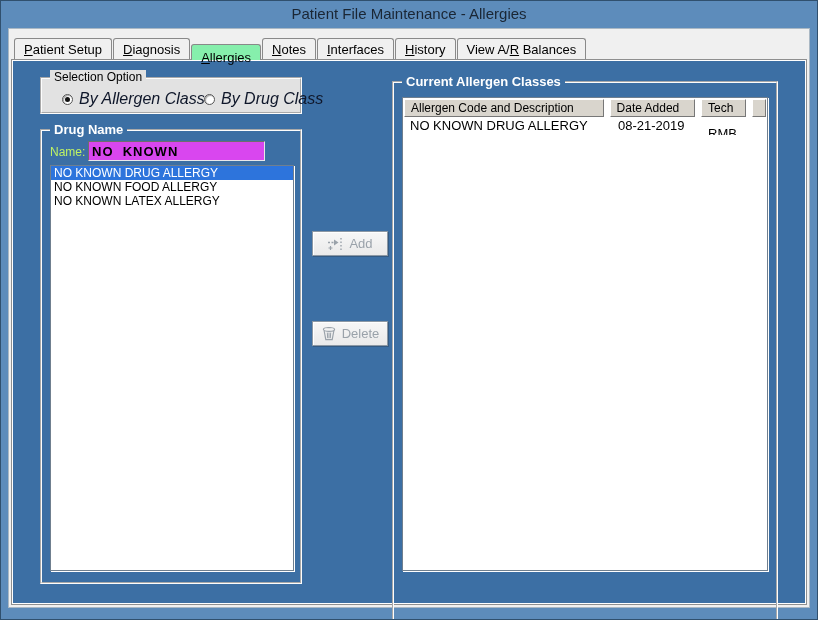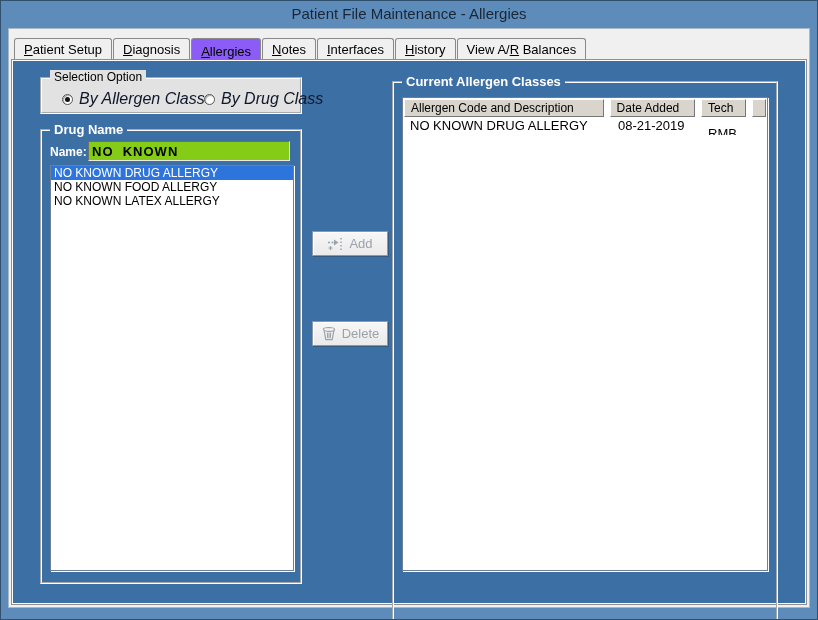--- a/index.html
+++ b/index.html
@@ -20,21 +20,21 @@
   .tabstrip{
     position:absolute;top:2px;left:2px;right:2px;height:28px;
     display:flex;align-items:flex-end;padding-left:3px;
   }
   .tab{
     height:21px;line-height:21px;padding:0 9px;font-size:13px;color:#000;
     background:#f0f0f0;border:1px solid #898989;border-bottom:none;
     border-radius:3px 3px 0 0;margin-right:1px;white-space:nowrap;cursor:default;margin-top:48px;
   }
   .tab.active{
-    height:22px;line-height:25px;background:#8b5cf6;position:relative;z-index:2;
+    height:16px;line-height:25px;background:#86efac;position:relative;z-index:2;
     margin-top:-4px;margin-bottom:-1px;
   }
   .tabpage{
     position:absolute;left:2px;right:2px;top:30px;bottom:2px;
     background:#3c6fa4;border:1px solid #8f8f8f;
     box-shadow:inset 1px 1px 0 #ffffff, inset -1px -1px 0 #ffffff;
     padding-left:44px;
   }
   
   .groupbox{position:absolute;border:2px groove #fdfdfd;}
@@ -50,25 +50,25 @@
     width:11px;height:11px;border-radius:50%;background:#fff;
     border:1px solid #555;box-shadow:inset 1px 1px 1px rgba(0,0,0,.35);
     position:relative;flex:0 0 auto;
   }
   .radio-circle.checked::after{
     content:"";position:absolute;left:2px;top:2px;width:5px;height:5px;
     border-radius:50%;background:#111;
   }
   .radio-label{font-size:16px;color:#0f172a;white-space:nowrap;font-style:italic;}
   .grp-drug{left:28px;top:69px;width:262px;height:455px;}
-  .name-label{position:absolute;left:8px;top:14px;color:#ffffff;font-size:12px;font-weight:bold;}
+  .name-label{position:absolute;left:8px;top:14px;color:#bef264;font-size:12px;}
   .name-input{
-    position:absolute;left:46px;top:10px;width:202px;height:20px;
+    position:absolute;left:46px;top:10px;width:177px;height:20px;
     border:1px solid;border-color:#6e6e6e #e8e8e8 #e8e8e8 #6e6e6e;
-    background:#84cc16;color:#000;font-family:"Liberation Sans",sans-serif;
+    background:#d946ef;color:#000;font-family:"Liberation Sans",sans-serif;
     font-size:13px;font-weight:bold;letter-spacing:1px;padding:0 3px;white-space:pre;
   }
   .listbox{
     position:absolute;left:8px;top:34px;width:244px;height:406px;
     background:#fff;border:1px solid #6f7f8f;box-shadow:1px 1px 0 #ffffff;
     overflow:hidden;
   }
   .list-item{
     height:14px;line-height:14px;font-size:12px;padding-left:3px;
     color:#000;white-space:nowrap;cursor:default;

